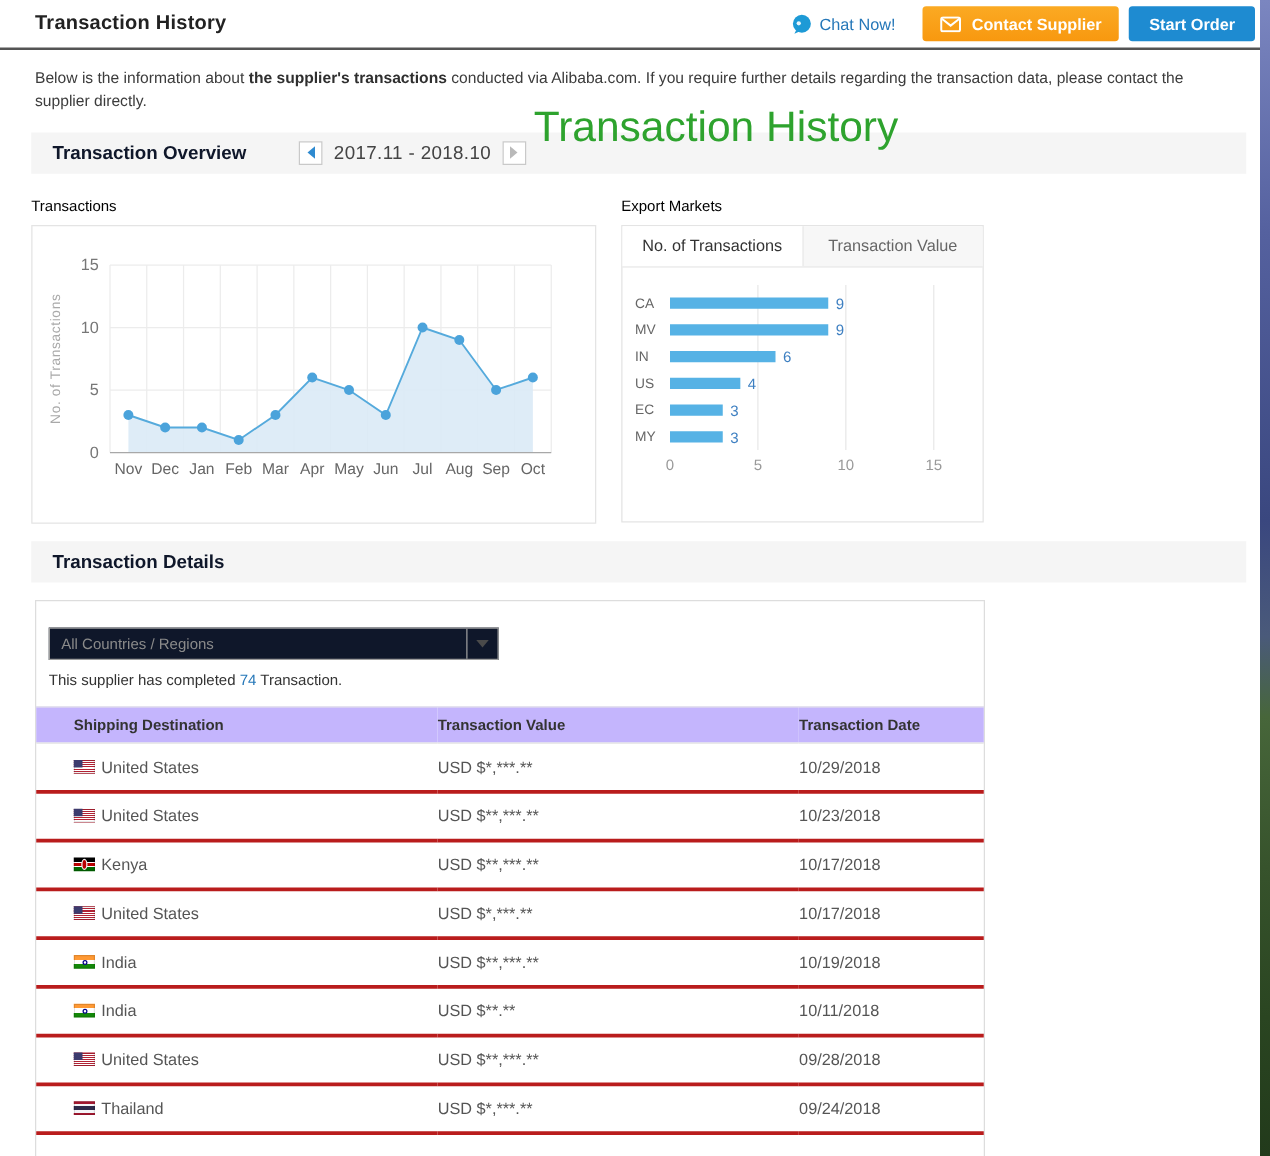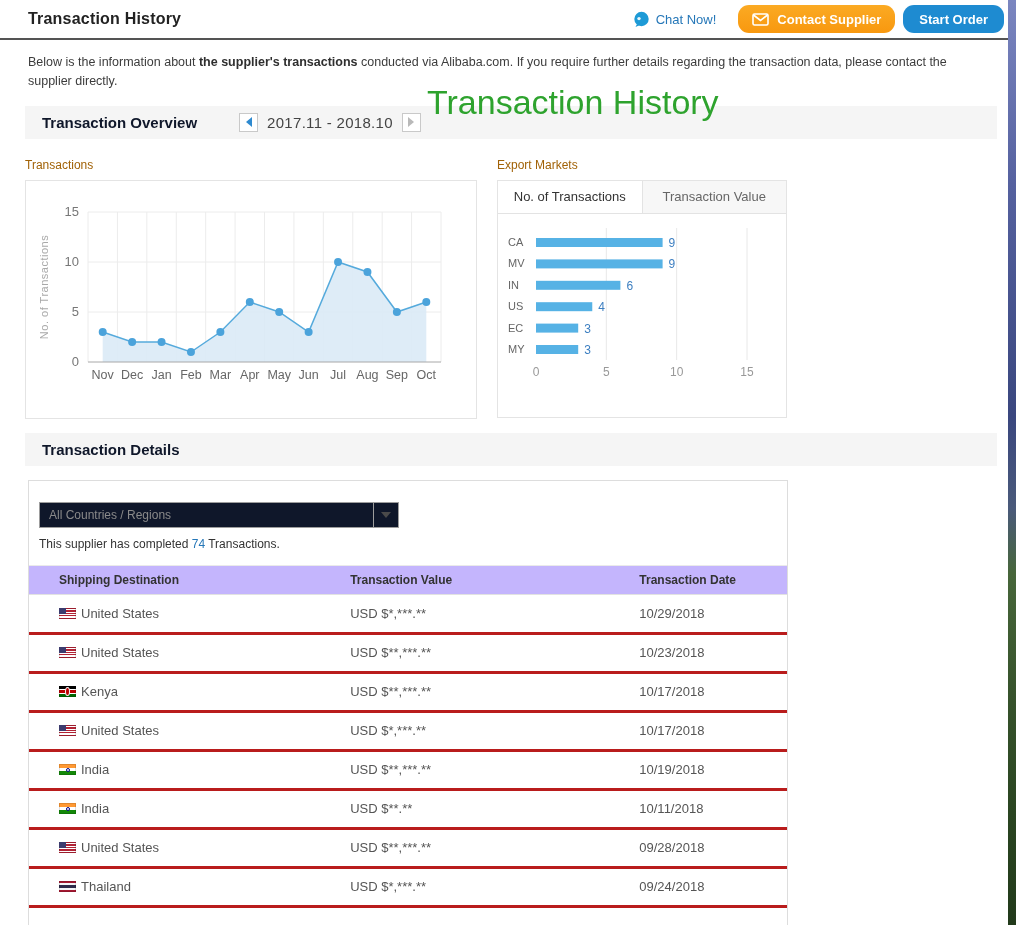--- a/index.html
+++ b/index.html
@@ -12,21 +12,21 @@
 
   .page { position:relative; width:1008px; height:925px; background:#fff; }
 
   
   .topbar { display:flex; align-items:center; justify-content:space-between;
     height:40px; padding:0 4px 0 28px; border-bottom:2px solid #545454; }
   .page-title { font-size:16px; font-weight:bold; color:#222; letter-spacing:.2px; }
   .topbar-actions { display:flex; align-items:center; gap:8px; }
   .chat-link { display:flex; align-items:center; gap:6px; color:#2577b8; font-size:13px;
     text-decoration:none; cursor:pointer; margin-right:14px; }
-  .btn { border:none; border-radius:11px; height:28px; font-size:13px; font-weight:bold;
+  .btn { border:none; border-radius:3px; height:28px; font-size:13px; font-weight:bold;
     color:#fff; cursor:pointer; display:flex; align-items:center; justify-content:center;
     font-family:"Liberation Sans", sans-serif; }
   .btn-orange { background:linear-gradient(180deg,#fbaa23 0%,#f8980f 100%); padding:0 14px; gap:8px; }
   .btn-blue  { background:#1e8bd1; padding:0 16px; }
 
   
   .intro { margin:13px 28px 0 28px; font-size:12.5px; line-height:1.55; color:#3c3c3c; max-width:935px; }
   .intro b { color:#2f2f2f; }
 
   
@@ -40,21 +40,21 @@
   .arr-left  { border-width:5px 6px 5px 0; border-color:transparent #2e8ad0 transparent transparent; }
   .arr-right { border-width:5px 0 5px 6px; border-color:transparent transparent transparent #b9b9b9; }
   .date-range { font-size:15px; color:#444; letter-spacing:.3px; }
 
   
   .watermark { position:absolute; left:427px; top:83px; font-size:34px; color:#2ea32e;
     white-space:nowrap; pointer-events:none; z-index:5; }
 
   
   .charts-row { display:flex; margin:19px 0 0 25px; gap:20px; }
-  .chart-label { font-size:12px; color:#a16207; margin-bottom:8px; }
+  .chart-label { font-size:12px; color:#000000; margin-bottom:8px; }
   .chart-box { background:#fff; border:1px solid #e4e4e4; }
   .box-line { width:452px; height:239px; }
   .box-bar  { width:290px; height:238px; display:flex; flex-direction:column; }
   .tabs { display:flex; height:33px; border-bottom:1px solid #e3e3e3; flex:none; }
   .tab { flex:1; display:flex; align-items:center; justify-content:center; font-size:13px;
     color:#666; background:#f7f7f7; cursor:pointer; }
   .tab.active { background:#fff; color:#333; border-right:1px solid #e3e3e3; }
   .tab:not(.active) { }
 
   
@@ -244,21 +244,21 @@
   </div>
 
   <div class="details-panel">
     <div class="filter-area">
       <div class="dropdown">
         <span class="dd-value">All Countries / Regions</span>
         <span class="dd-btn">
           <span class="dd-caret"></span>
         </span>
       </div>
-      <p class="summary"><span>This supplier has completed </span><span class="count">74</span><span> Transactions.</span></p>
+      <p class="summary"><span>This supplier has completed </span><span class="count">74</span><span> Transaction.</span></p>
     </div>
 
     <table class="tx">
       <thead>
         <tr>
           <th class="col1">Shipping Destination</th>
           <th class="col2">Transaction Value</th>
           <th class="col3">Transaction Date</th>
         </tr>
       </thead>

